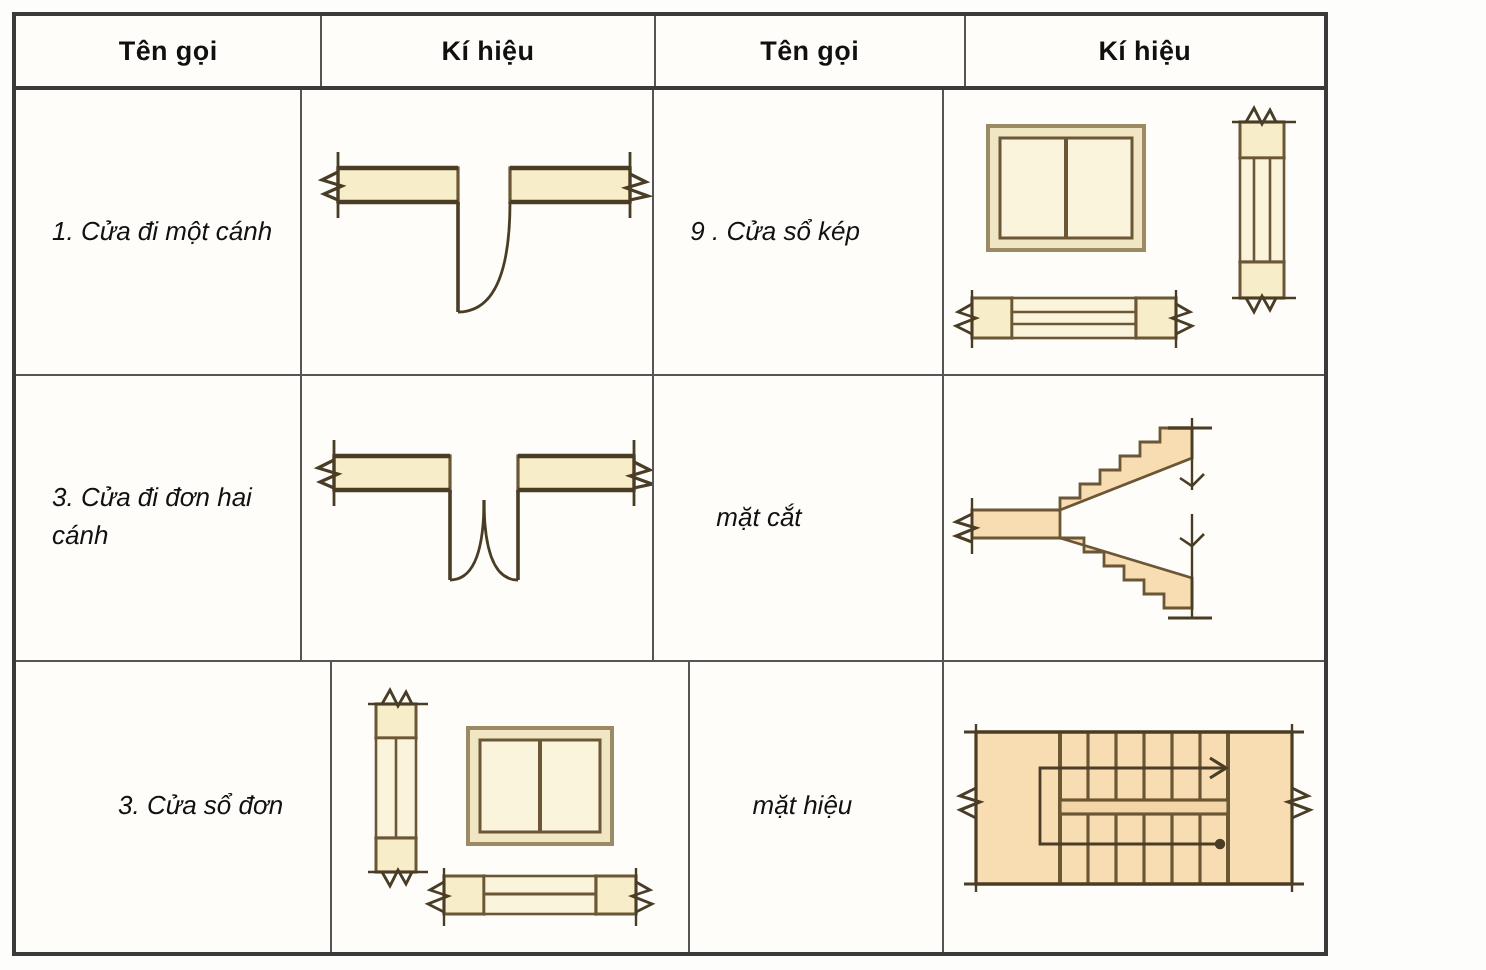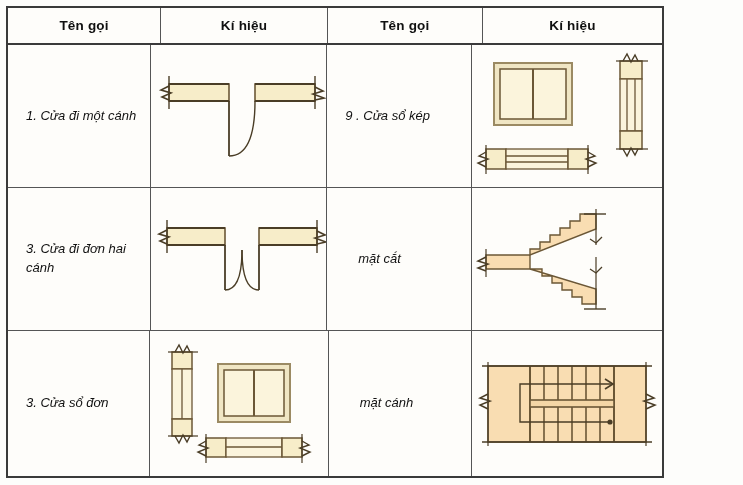--- a/index.html
+++ b/index.html
@@ -39,20 +39,21 @@
     height: 37px;
     border-bottom: 2px solid #3a3a3a;
   }
   .row.body {
     height: 143px;
     border-bottom: 1.5px solid #555;
   }
   .row.body:last-child {
     border-bottom: none;
     height: 145px;
+    margin-left: 33px;
   }
   .cell {
     box-sizing: border-box;
     border-right: 1.5px solid #555;
     position: relative;
     display: flex;
     align-items: center;
   }
   .cell:last-child { border-right: none; }
   .c-name { width: 170px; }
@@ -263,21 +264,21 @@
             <rect x="132" y="102" width="20" height="19" fill="#f7edc9" stroke="#6b5736" stroke-width="1.5"></rect>
             <line x1="56" y1="98" x2="56" y2="127" stroke="#4a3d26" stroke-width="1.2"></line>
             <path d="M56 105 L49 109 L58 112 L48 116 L56 120" fill="none" stroke="#4a3d26" stroke-width="1.4"></path>
             <line x1="152" y1="98" x2="152" y2="127" stroke="#4a3d26" stroke-width="1.2"></line>
             <path d="M152 105 L159 109 L150 112 L160 116 L152 120" fill="none" stroke="#4a3d26" stroke-width="1.4"></path>
           </svg>
         </div>
       </div>
 
       <div class="cell c-name2 namecell">
-        <span class="l2">mặt cánh</span>
+        <span class="l2">mặt hiệu</span>
       </div>
 
       <div class="cell c-sym2">
         <div class="symwrap">
           <svg width="190" height="120" viewBox="0 0 190 120">
 
             <rect x="16" y="22" width="158" height="76" fill="#f9ddb2" stroke="#6b5736" stroke-width="1.6"></rect>
 
             <line x1="58" y1="22" x2="58" y2="98" stroke="#6b5736" stroke-width="2"></line>
             <line x1="72" y1="22" x2="72" y2="98" stroke="#6b5736" stroke-width="1.6"></line>

